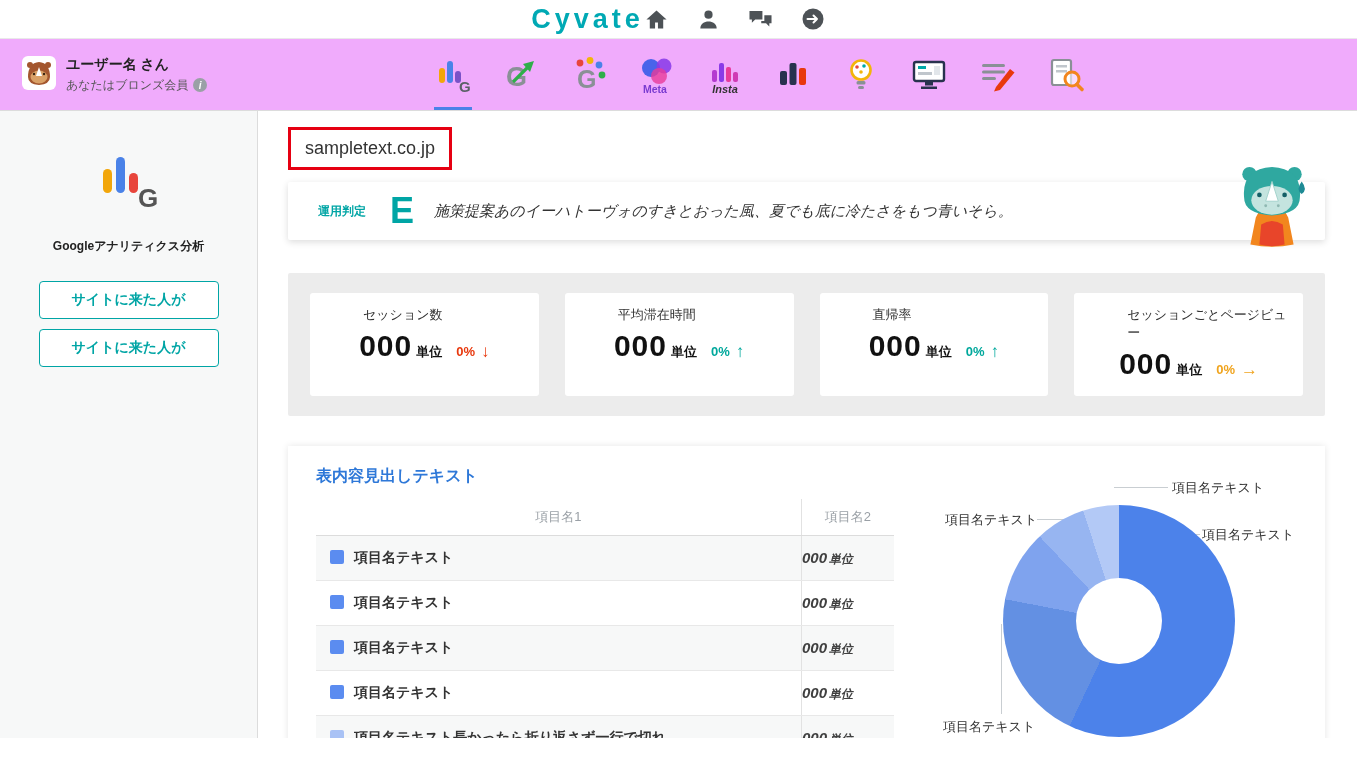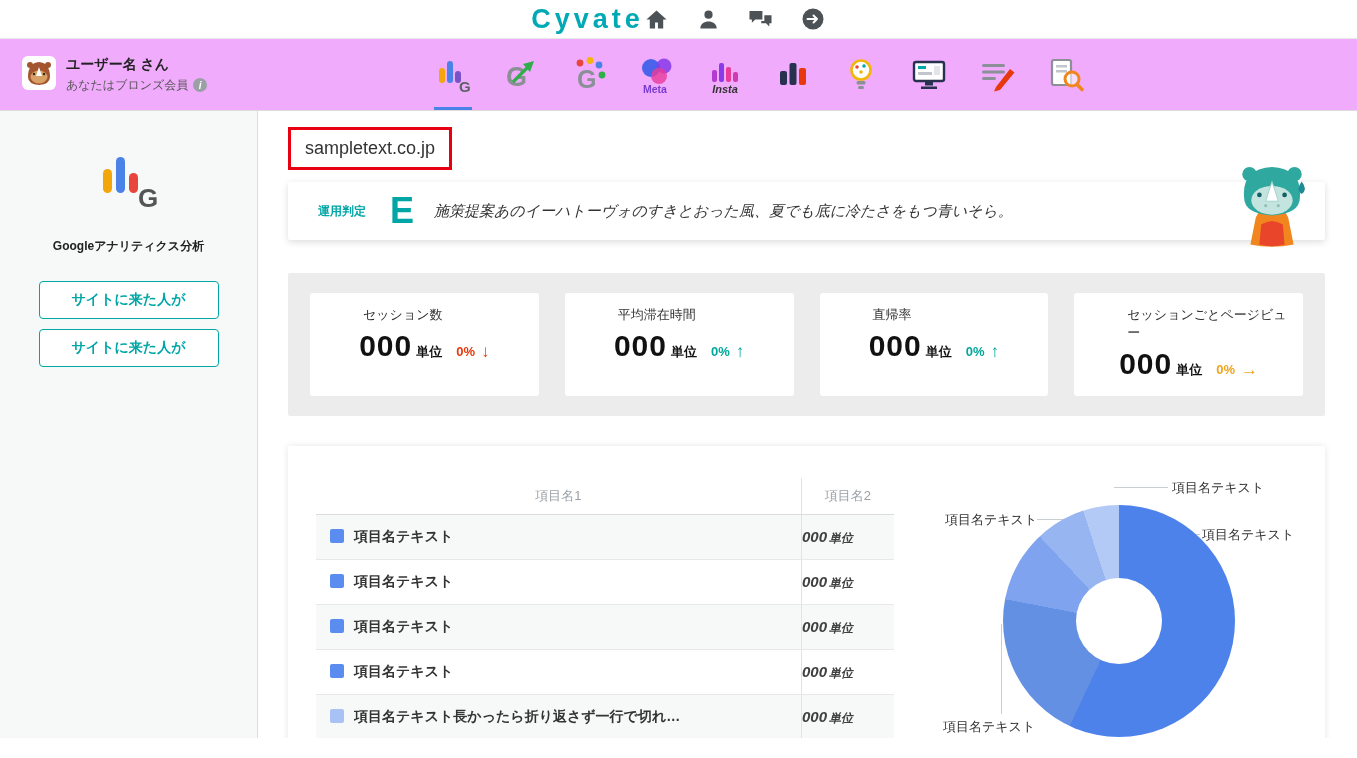--- a/index.html
+++ b/index.html
@@ -313,20 +313,21 @@
           <span class="mvalue">000</span>
           <span class="munit">単位</span>
           <span class="mpercent" style="color: rgb(240, 164, 30);">0%</span>
           <span class="marrow" style="color: rgb(240, 164, 30);">→</span>
         </div>
       </div>
     </section>
 
     
     <section class="tablecard">
+      <h3 class="theading">表内容見出しテキスト</h3>
 
       <table class="dt">
         <thead>
           <tr>
             <th>項目名1</th>
             <th>項目名2</th>
           </tr>
         </thead>
         <tbody>
           <tr>

